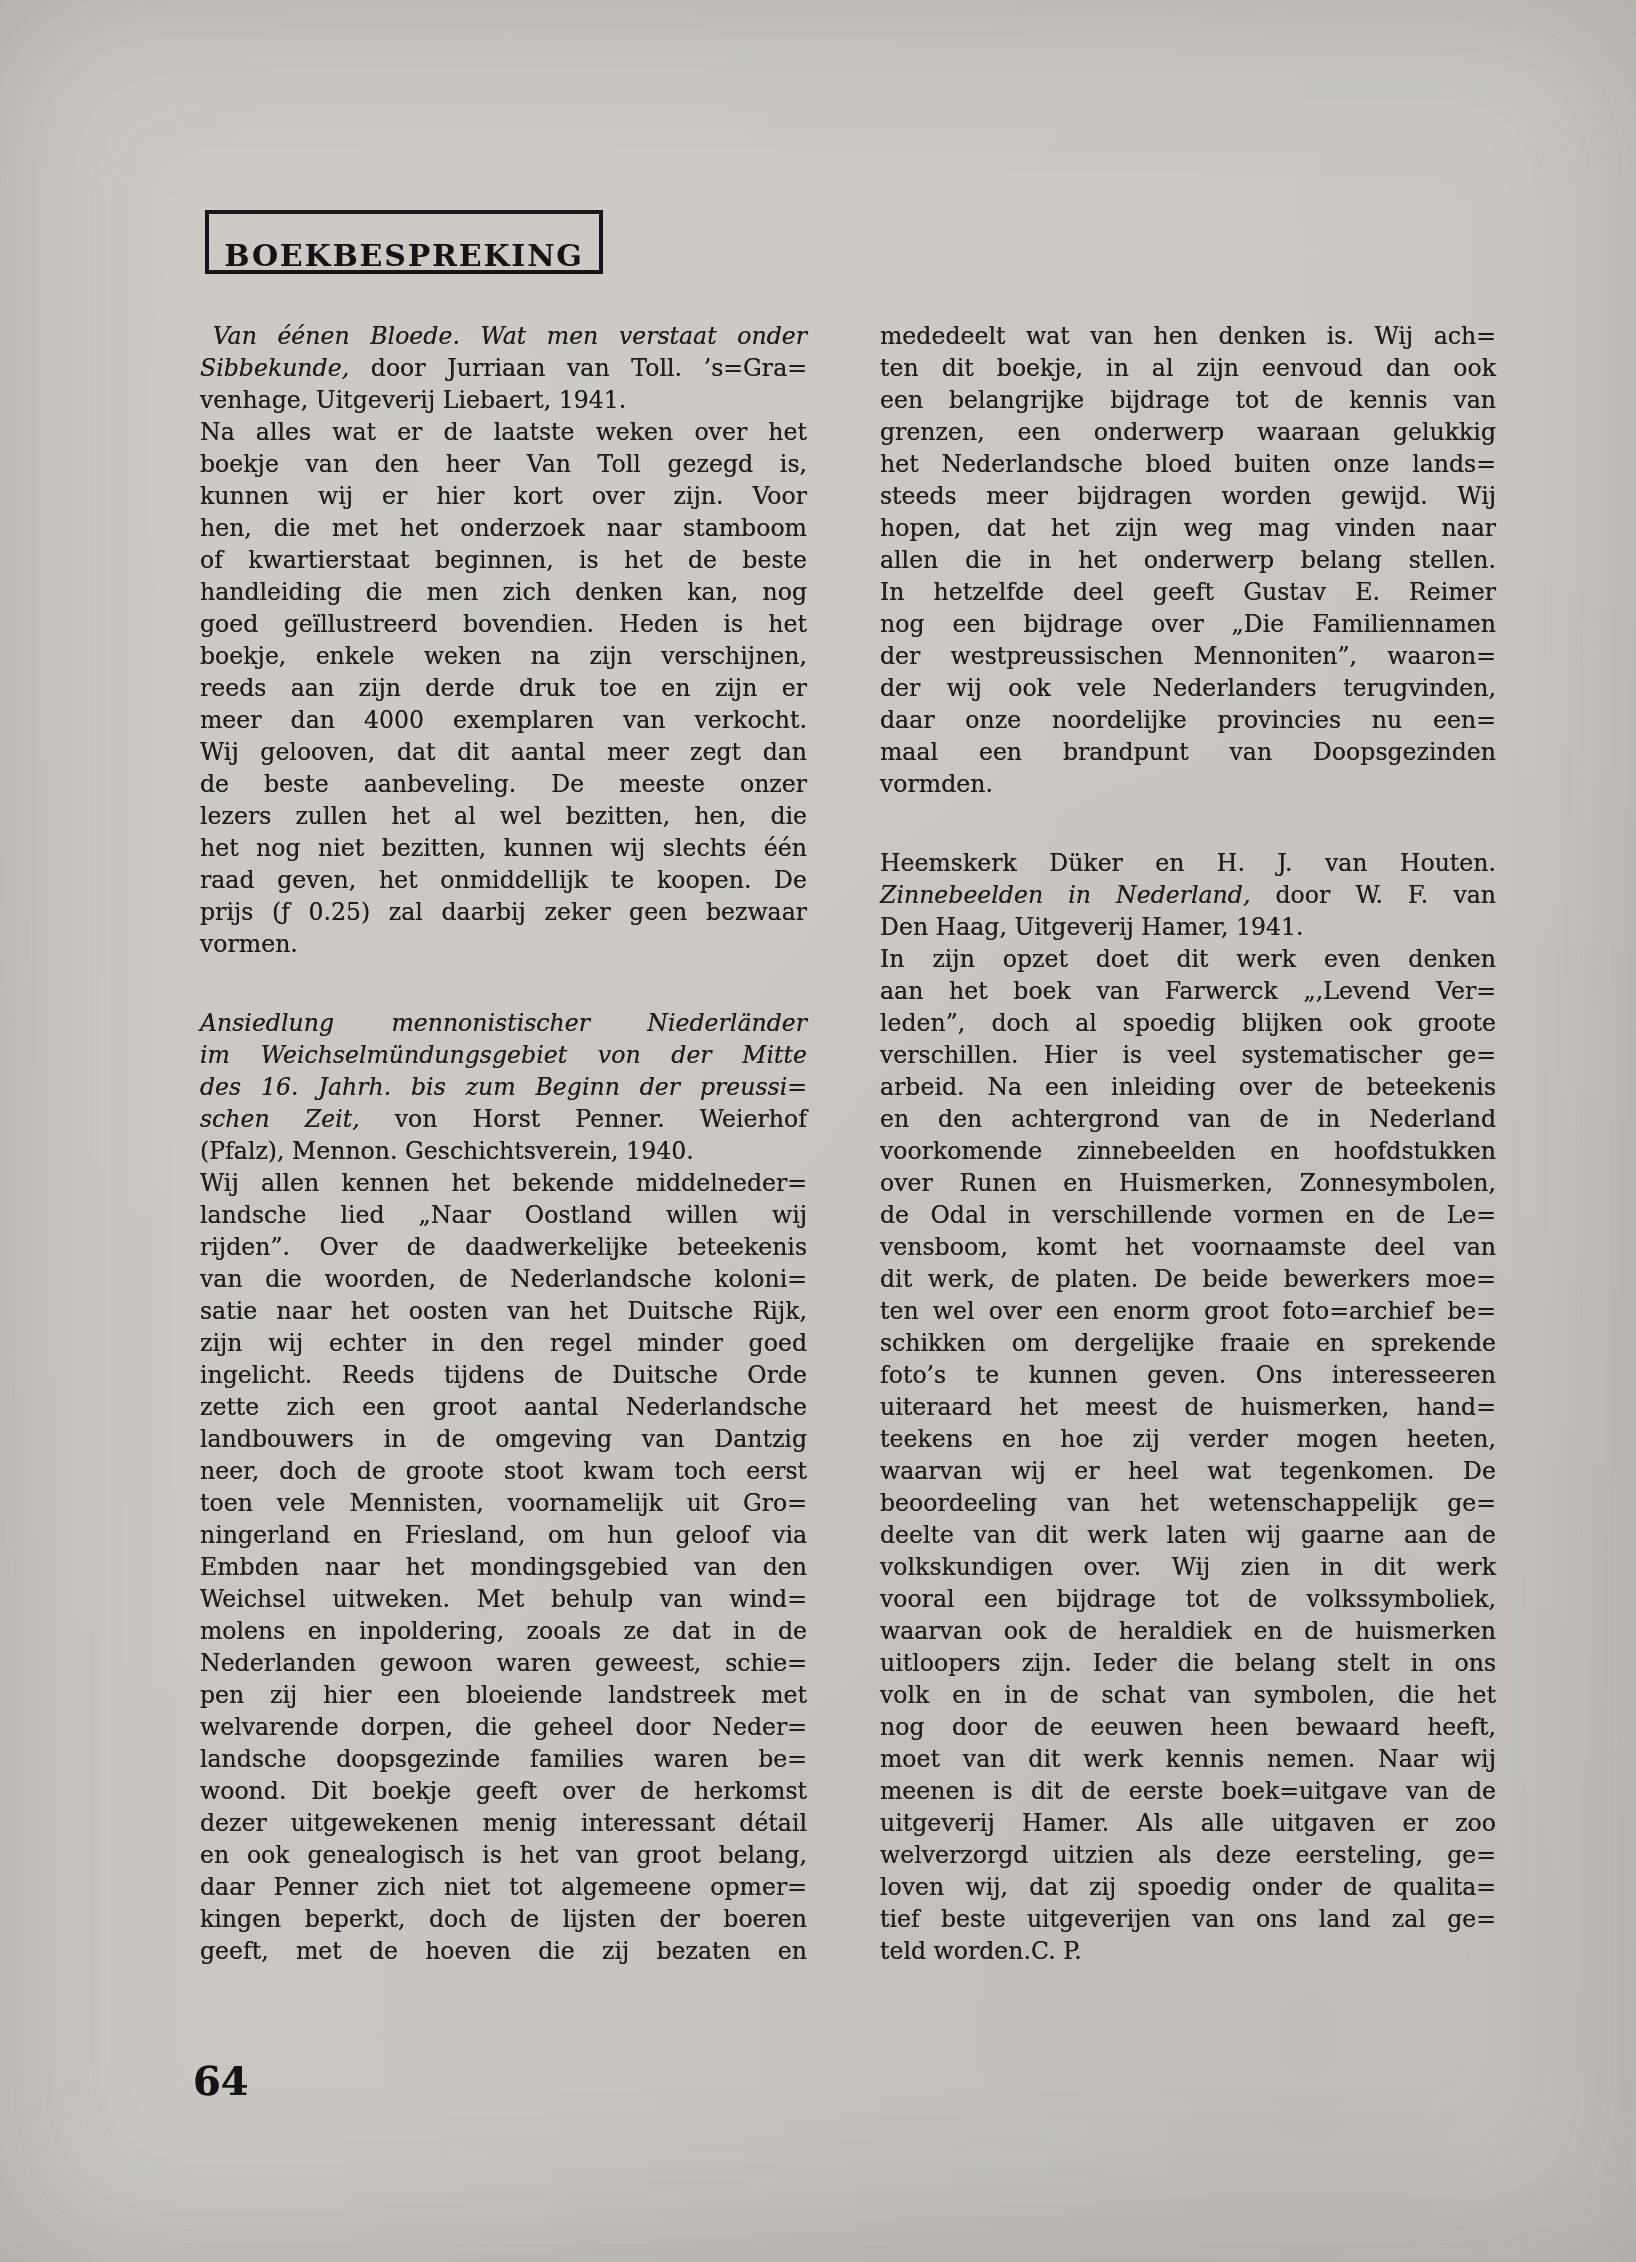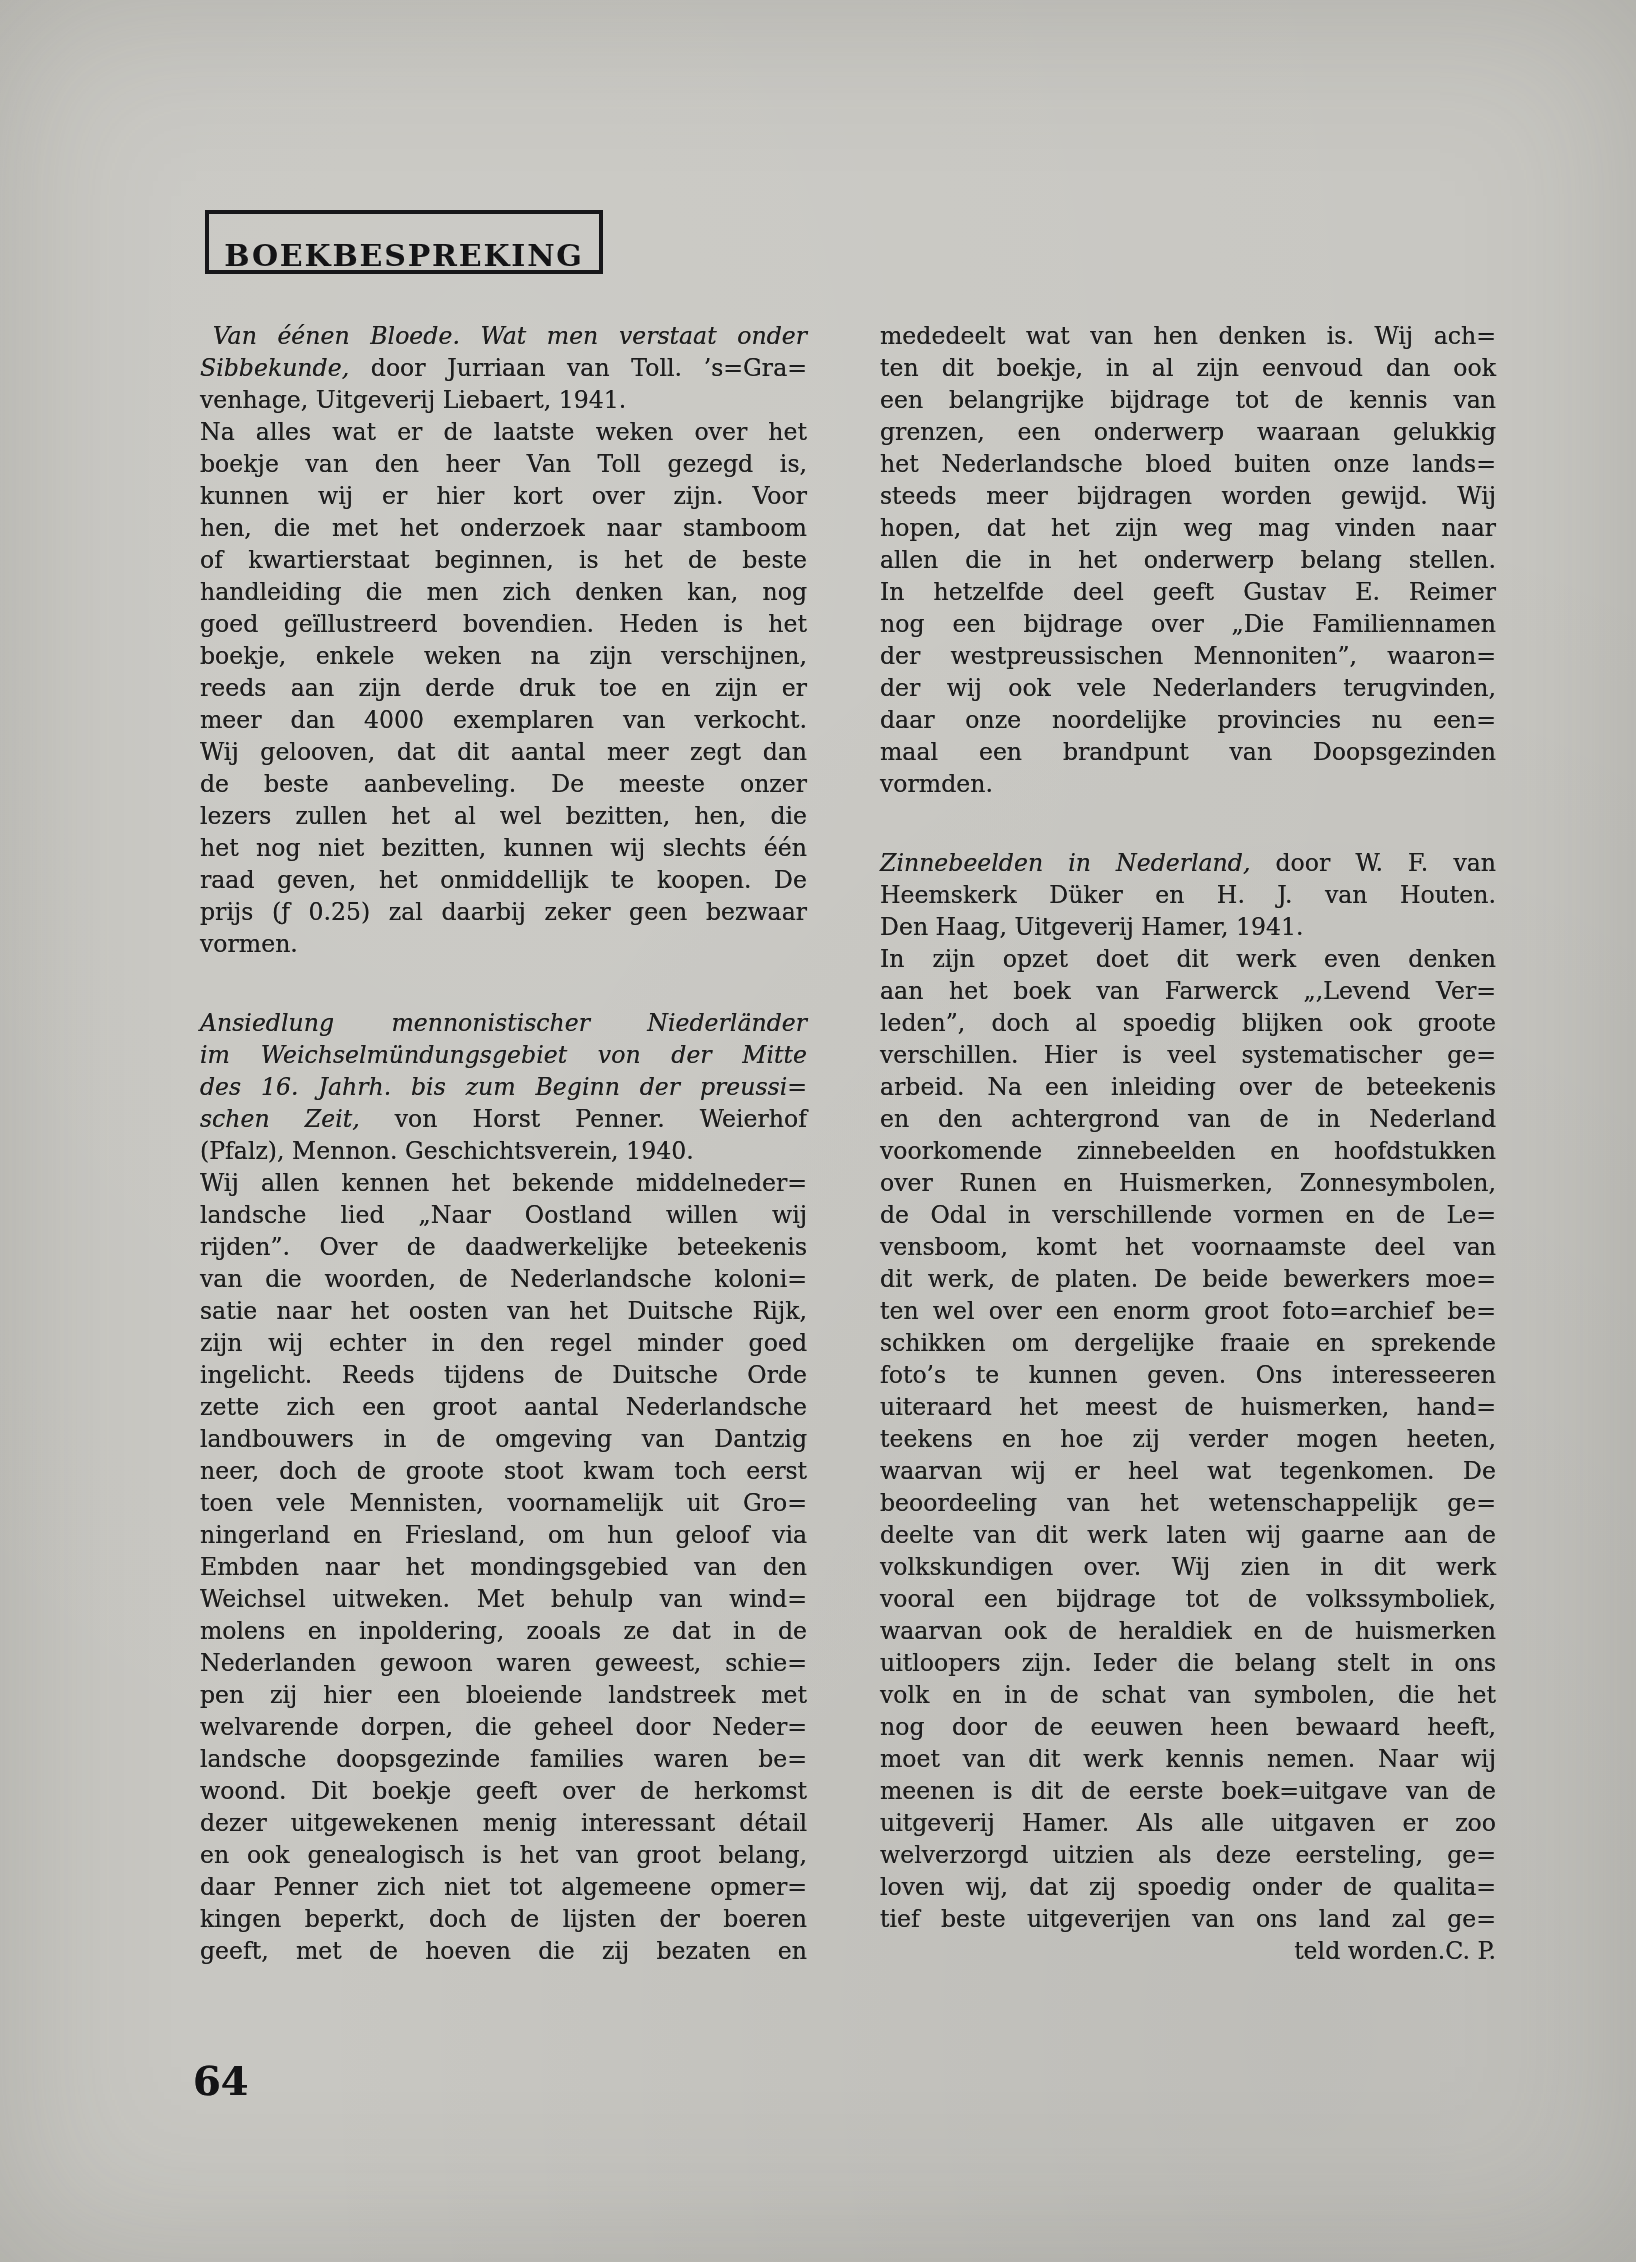--- a/index.html
+++ b/index.html
@@ -31,21 +31,21 @@
   .col-right{left:880px;width:616px;}
   .line{
     height:32px;line-height:32px;font-size:23.6px;white-space:normal;
     text-shadow:0 0 0.5px rgba(25,25,25,0.8);
   }
   .j{text-align:justify;text-align-last:justify;}
   .end{text-align:left;text-align-last:left;}
   .ind{text-indent:12.7px;}
   .it{font-style:italic;}
   .block.gap{margin-top:47px;}
-  .sigline{display:flex;justify-content:flex-end;text-align:left;text-align-last:left;}
+  .sigline{display:flex;justify-content:flex-start;text-align:left;text-align-last:left;}
   .page-number{
     position:absolute;left:193px;top:2057px;
     font-size:40px;font-weight:bold;color:#141416;
     text-shadow:0 0 0.5px rgba(25,25,25,0.8);
   }
 </style>
 </head>
 <body>
 
 <div class="paper"></div>
@@ -126,22 +126,22 @@
       <div class="line j"><span>allen die in het onderwerp belang stellen.</span></div>
       <div class="line j"><span>In hetzelfde deel geeft Gustav E. Reimer</span></div>
       <div class="line j"><span>nog een bijdrage over „Die Familiennamen</span></div>
       <div class="line j"><span>der westpreussischen Mennoniten”, waaron=</span></div>
       <div class="line j"><span>der wij ook vele Nederlanders terugvinden,</span></div>
       <div class="line j"><span>daar onze noordelijke provincies nu een=</span></div>
       <div class="line j"><span>maal een brandpunt van Doopsgezinden</span></div>
       <div class="line end"><span>vormden.</span></div>
     </div>
     <div class="block gap">
+      <div class="line j"><span>Heemskerk Düker en H. J. van Houten.</span></div>
       <div class="line j"><span class="it">Zinnebeelden in Nederland,</span><span> door W. F. van</span></div>
-      <div class="line j"><span>Heemskerk Düker en H. J. van Houten.</span></div>
       <div class="line end"><span>Den Haag, Uitgeverij Hamer, 1941.</span></div>
     </div>
     <div class="block">
       <div class="line j"><span>In zijn opzet doet dit werk even denken</span></div>
       <div class="line j"><span>aan het boek van Farwerck „,Levend Ver=</span></div>
       <div class="line j"><span>leden”, doch al spoedig blijken ook groote</span></div>
       <div class="line j"><span>verschillen. Hier is veel systematischer ge=</span></div>
       <div class="line j"><span>arbeid. Na een inleiding over de beteekenis</span></div>
       <div class="line j"><span>en den achtergrond van de in Nederland</span></div>
       <div class="line j"><span>voorkomende zinnebeelden en hoofdstukken</span></div>

